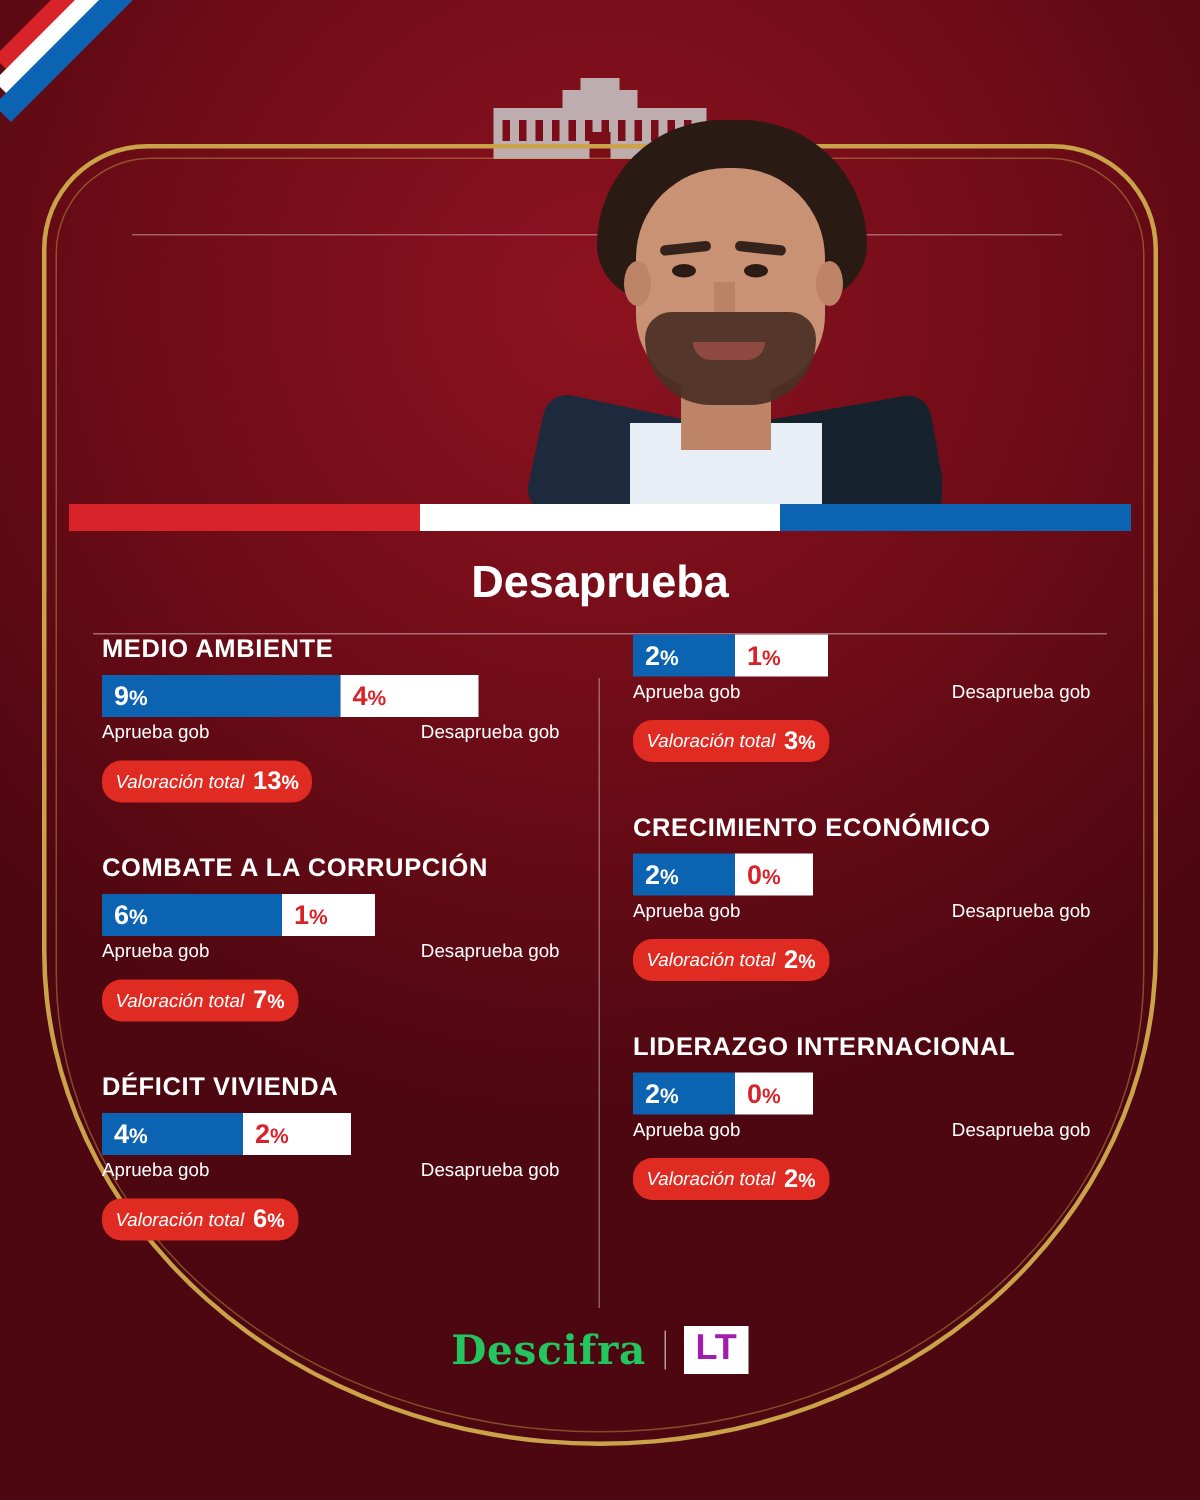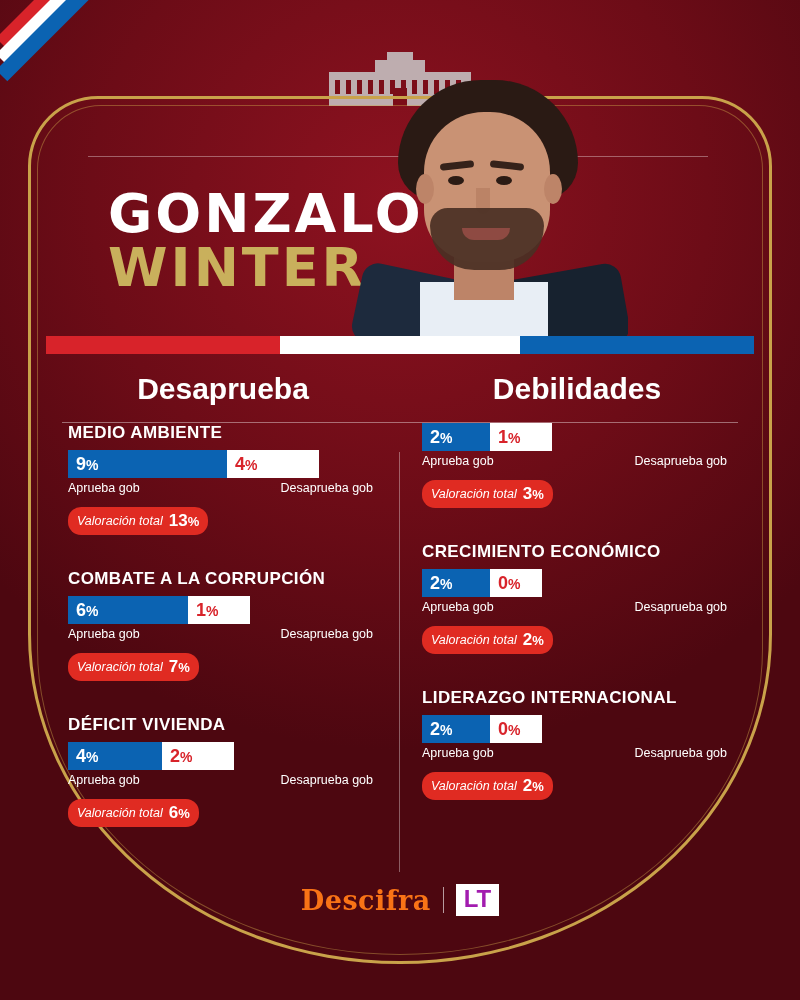--- a/index.html
+++ b/index.html
@@ -108,21 +108,21 @@
     display:inline-flex;align-items:center;gap:6px;
     background:#e02b22;color:#fff;border-radius:13px;padding:4px 9px;margin-top:12px;
   }
   .total .lbl{font-style:italic;font-size:12.5px;}
   .total .num{font-weight:bold;font-size:17px;}
   .total .num .pc{font-size:13px;}
 
   
   .footer{position:absolute;left:0;right:0;top:884px;display:flex;justify-content:center;align-items:center;gap:12px;}
   .footer .descifra{
-    color:#f97316;font-family:"DejaVu Serif",serif;font-weight:bold;font-size:27px;letter-spacing:.5px;
+    color:#22c55e;font-family:"DejaVu Serif",serif;font-weight:bold;font-size:27px;letter-spacing:.5px;
   }
   .footer .sep{width:1px;height:26px;background:rgba(255,255,255,.6);}
   .footer .lt{background:#fff;color:#a21caf;font-weight:bold;font-size:24px;padding:1px 8px 3px 8px;font-family:"Liberation Sans",sans-serif;}
 </style>
 </head>
 <body>
 
 <div class="backdrop"></div>
 
 <div class="flag-stripes">
@@ -149,24 +149,20 @@
     <rect x="120" y="30" width="5" height="14"></rect>
       <rect x="131" y="30" width="5" height="14"></rect>
   </g>
   <rect x="68" y="38" width="14" height="18" fill="#7a0d18"></rect>
 </svg>
 
 <div class="shield"></div>
 
 <div class="header">
   <div class="hr-thin"></div>
-  <div class="name">
-    <div class="first">GONZALO</div>
-    <div class="last">WINTER</div>
-  </div>
 </div>
 
 <div class="portrait">
   <div class="p-jacketL"></div>
     <div class="p-jacketR"></div>
   <div class="p-shirt"></div>
   <div class="p-neck"></div>
   <div class="p-hair"></div>
   <div class="p-face"></div>
   <div class="p-ear l"></div>
@@ -182,21 +178,20 @@
 
 <div class="tri">
   <span class="red"></span>
     <span class="white"></span>
     <span class="blue"></span>
 </div>
 
 <div class="cols">
   <div class="col-titles">
     <div class="col-title">Desaprueba</div>
-    <div class="col-title">Debilidades</div>
   </div>
   <div class="title-rule"></div>
   <div class="divider"></div>
 
   <div class="grid" id="grid">
       <div class="column">
         <div class="item"><div class="item-title">MEDIO AMBIENTE</div><div class="bar">
             <div class="seg approve" style="width:159px">
               <span class="val">9<span class="pc">%</span></span>
             </div>

